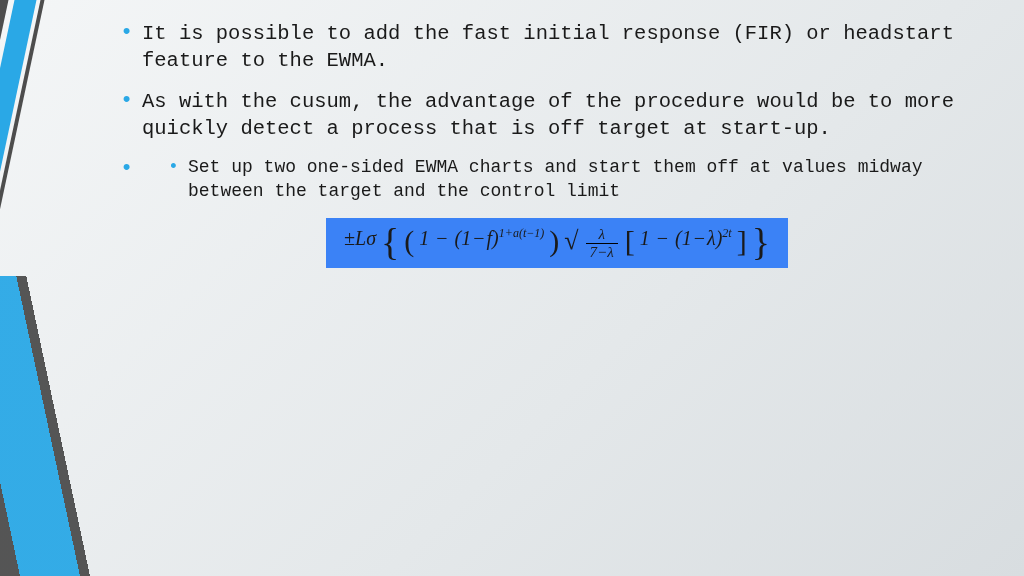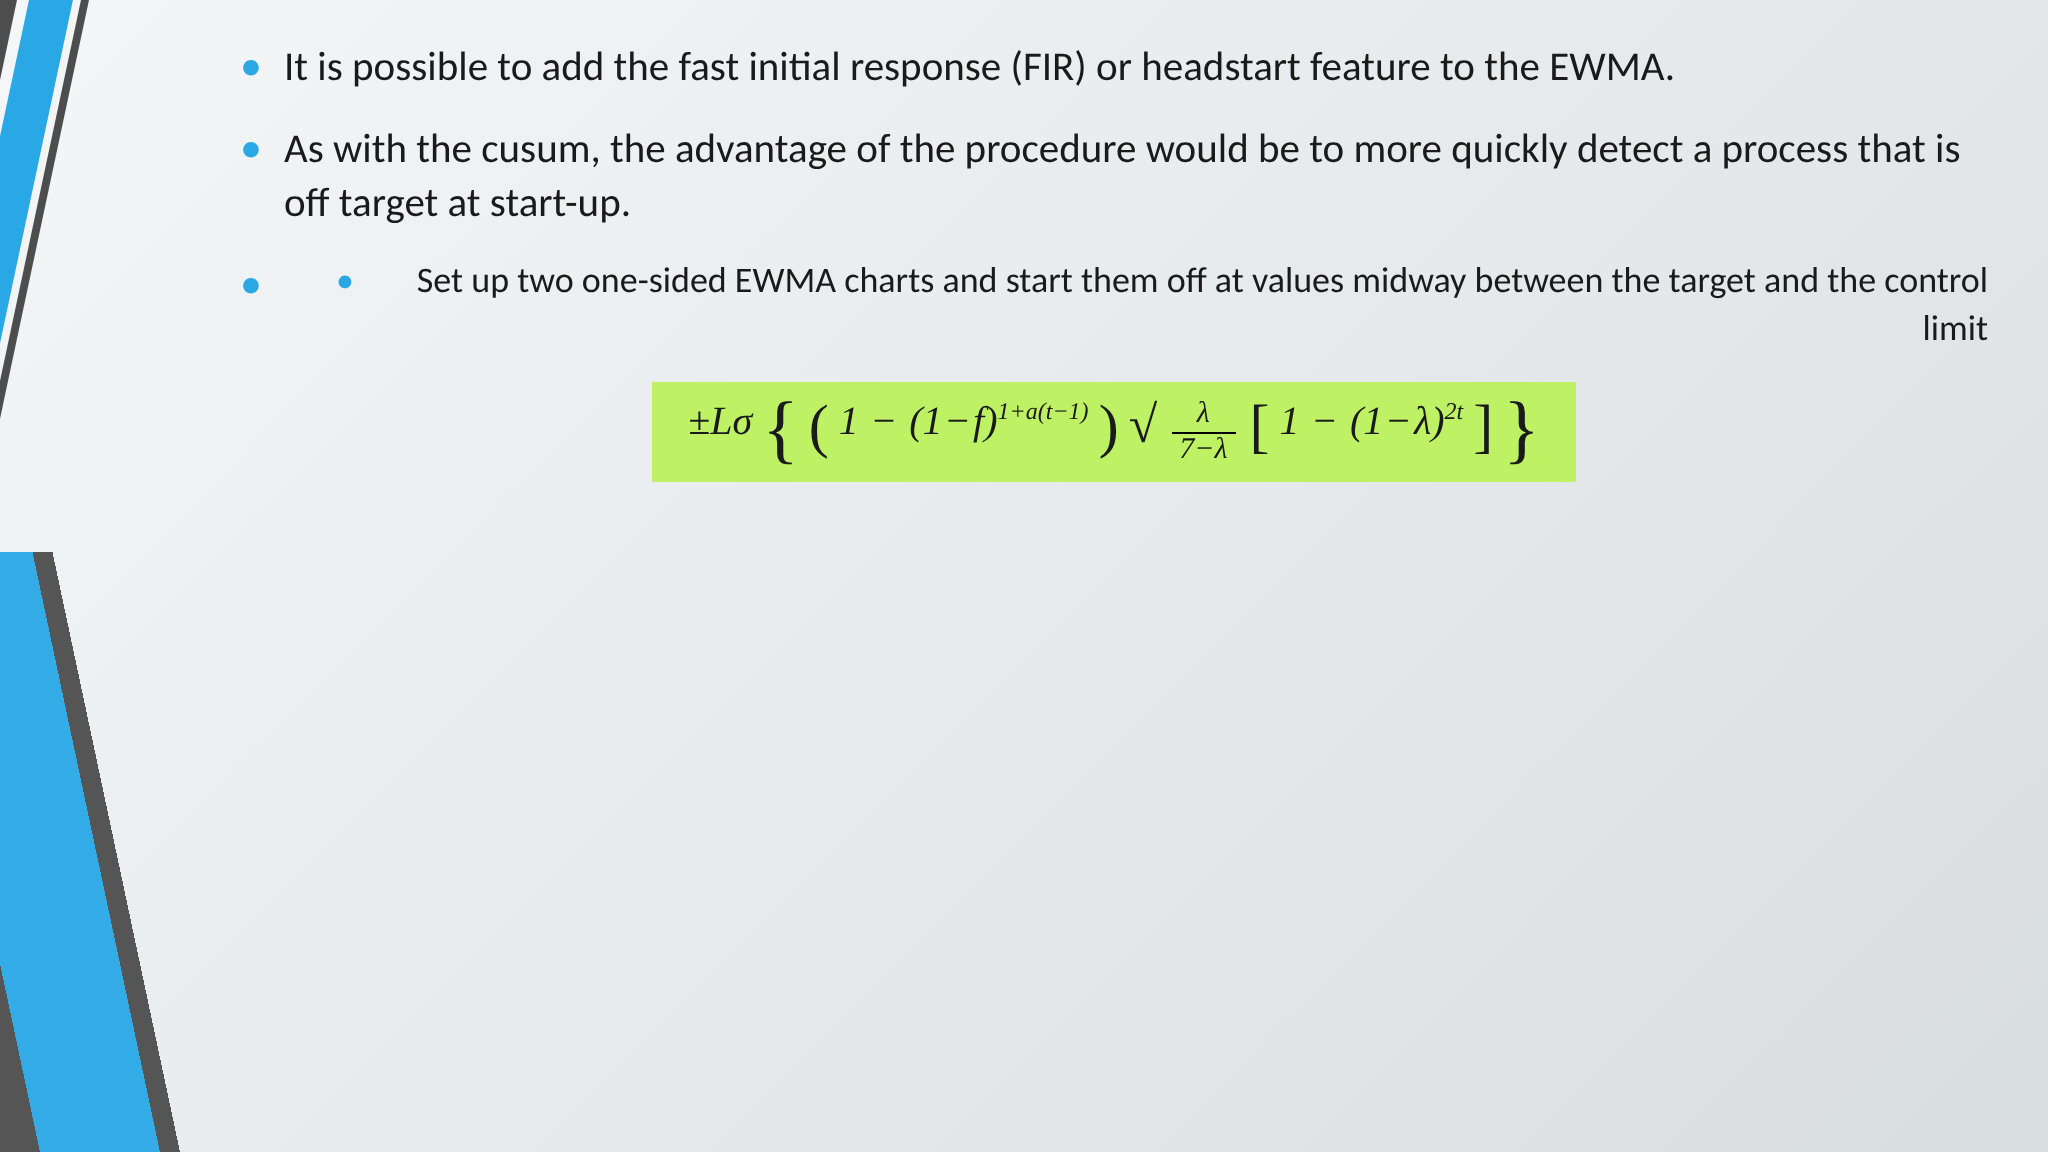--- a/index.html
+++ b/index.html
@@ -37,40 +37,40 @@
   }
   h1 {
     font-size: 34px;
     font-weight: 400;
     letter-spacing: .2px;
     margin: 6px 0 14px 28px;
   }
   ul.top {
     list-style: none;
     margin-left: 0;
+    font-family: Liberation Mono, monospace;
   }
   ul.top > li {
     position: relative;
     padding-left: 22px;
     font-size: 20.5px;
     line-height: 1.32;
     margin-bottom: 14px;
   }
   ul.top > li::before {
     content: "•";
     position: absolute;
     left: 0; top: 0;
     color: #2aa8e6;
     font-size: 22px;
     line-height: 1.2;
   }
   ul.sub {
     list-style: none;
     margin: 10px 0 0 26px;
-    text-align: right;
   }
   ul.sub > li {
     position: relative;
     padding-left: 20px;
     font-size: 18px;
     line-height: 1.32;
     margin-bottom: 14px;
   }
   ul.sub > li::before {
     content: "•";
@@ -78,21 +78,21 @@
     left: 0; top: 0;
     color: #2aa8e6;
     font-size: 18px;
   }
   .formula-wrap {
     text-align: center;
     margin: 6px 0 10px 0;
   }
   .formula {
     display: inline-block;
-    background: #bef264;
+    background: #3b82f6;
     padding: 6px 18px 8px;
     font-family: "Cambria Math","Times New Roman",serif;
     font-size: 20px;
     font-style: italic;
     white-space: nowrap;
   }
   .formula .brace  { font-size: 38px; font-style: normal; vertical-align: -10px; display:inline-block; line-height:0.6; }
   .formula .paren  { font-size: 30px; font-style: normal; vertical-align: -6px; }
   .formula .brack  { font-size: 30px; font-style: normal; vertical-align: -6px; }
   .formula sup     { font-size: 12px; font-style: italic; }

